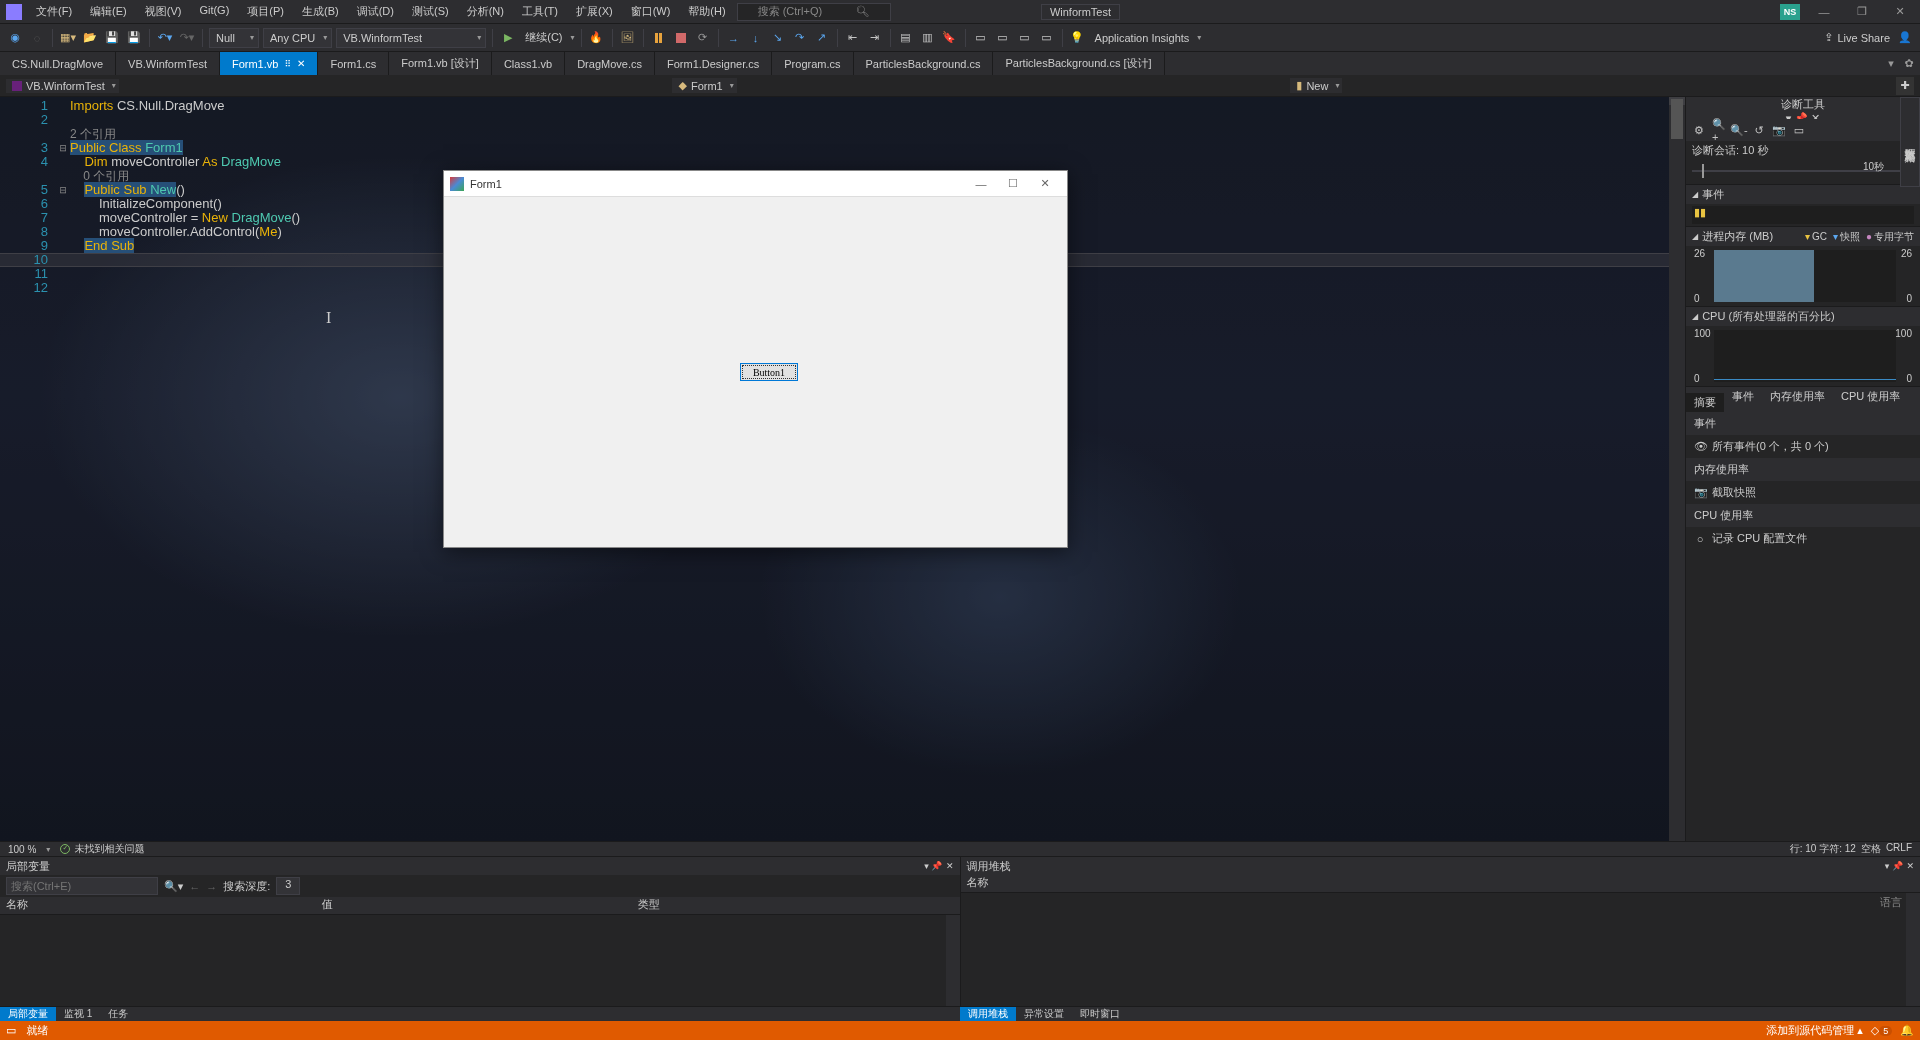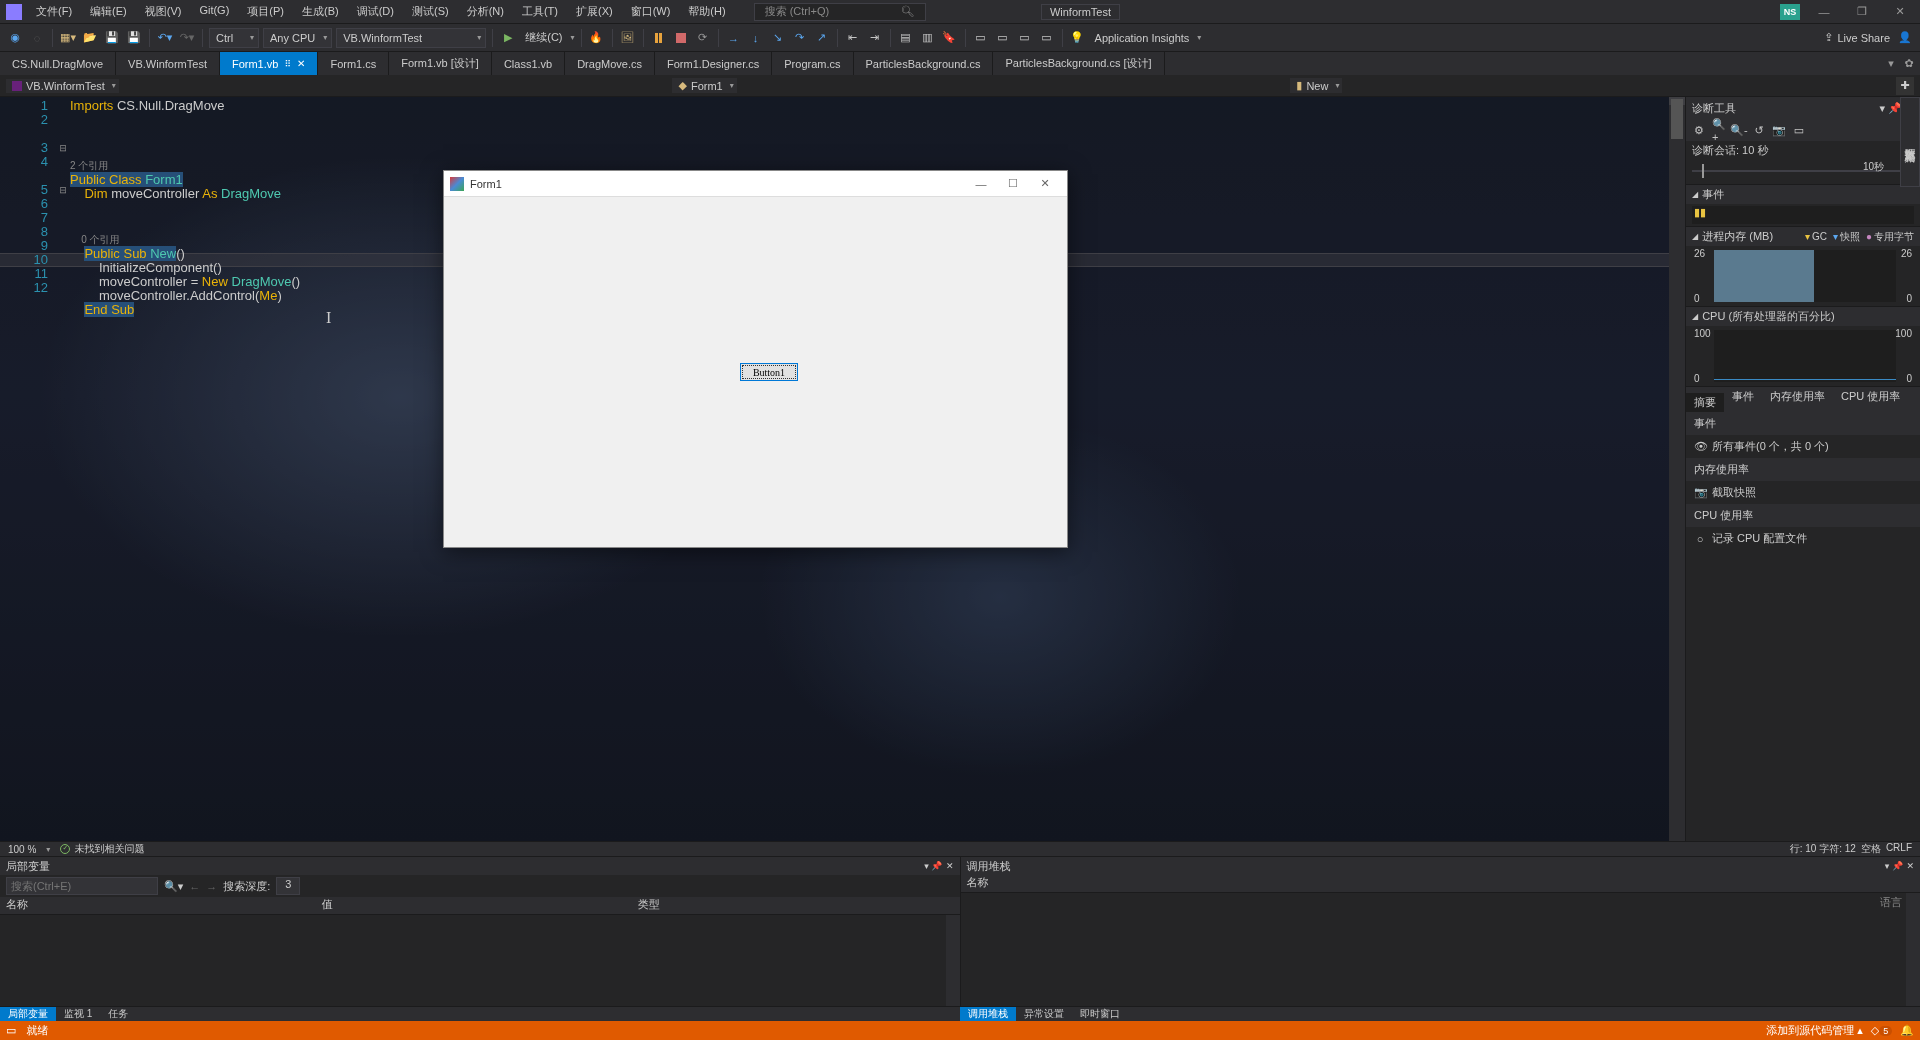--- a/index.html
+++ b/index.html
@@ -3,21 +3,21 @@
 <meta charset="utf-8">
 <style>
 * { margin:0; padding:0; box-sizing:border-box; font-family:"Segoe UI","Microsoft YaHei",sans-serif; }
 body { width:1920px; height:1040px; background:#2d2d30; color:#ccc; font-size:11px; overflow:hidden; position:relative; }
 
 
 .titlebar { height:24px; background:#2d2d30; display:flex; align-items:center; padding:0 6px; border-bottom:1px solid #1b1b1c; }
 .vs-logo { width:16px; height:16px; background:#8a7cff; margin-right:6px; }
 .menu { display:flex; gap:2px; }
 .menu-item { padding:2px 8px; color:#ccc; cursor:pointer; }
-.title-search { margin-left:20px; width:172px; height:18px; background:#252526; border:1px solid #3f3f46; color:#888; padding:0 10px; display:flex; align-items:center; justify-content:space-between; }
+.title-search { margin-left:3px; width:154px; height:18px; background:#252526; border:1px solid #3f3f46; color:#888; padding:0 20px; display:flex; align-items:center; justify-content:space-between; }
 .title-right { margin-left:auto; display:flex; align-items:center; gap:10px; }
 .title-badge { border:1px solid #3f3f46; padding:1px 8px; color:#ccc; }
 .ns-badge { background:#2aa18e; color:#fff; width:20px; height:16px; display:flex; align-items:center; justify-content:center; font-size:9px; font-weight:bold; }
 .win-btn { width:28px; height:20px; display:flex; align-items:center; justify-content:center; color:#999; }
 
 
 .toolbar { height:28px; background:#2d2d30; display:flex; align-items:center; padding:0 6px; gap:4px; border-bottom:1px solid #1b1b1c; }
 .tb-btn { width:18px; height:18px; display:flex; align-items:center; justify-content:center; color:#c5c5c5; }
 .tb-btn.blue { color:#5ba7f0; }
 .tb-sep { width:1px; height:18px; background:#3f3f46; margin:0 2px; }
@@ -62,37 +62,37 @@
 }
 .editor { position:relative; display:flex; font-family:Consolas,monospace; font-size:13px; line-height:14px; padding-top:2px;}
 .gutter { width:56px; text-align:right; color:#2b91af; padding-right:8px;}
 .gutter div{height:14px;}
 .fold { width:14px; color:#888; }
 .fold div{height:14px;text-align:center;font-size:9px;}
 .code { flex:1; }
 .code .ln{height:14px; white-space:pre;}
 .kw{color:#eab308;}
 .typ{color:#4ec9b0;}
-.ref{color:#888;font-size:10px;margin-top:32px;}
+.ref{color:#888;font-size:12px;}
 .sel{background:#264f78;}
 .hl-line{position:absolute;left:0;right:16px;height:14px;background:rgba(58,58,66,0.5);border:1px solid #3f3f46;border-left:none;border-right:none;}
 .editor-scroll{position:absolute;right:0;top:0;bottom:0;width:16px;background:#2d2d30;}
 .editor-scroll .thumb{position:absolute;left:2px;right:2px;top:2px;height:40px;background:#555;}
 .editor-scroll .split{position:absolute;top:0;left:0;right:0;height:8px;background:#3e3e42;}
 
 
 .ed-status { height:15px; background:#2d2d30; display:flex; align-items:center; padding:0 8px; color:#ccc; font-size:10px; gap:10px; border-top:1px solid #1b1b1c;}
 .ed-status .right{margin-left:auto;display:flex;gap:5px;}
 .no-issues{display:flex;align-items:center;gap:4px;}
 .no-issues .dot{width:10px;height:10px;border:1.5px solid #7bb662;border-radius:50%;position:relative;}
 .no-issues .dot::after{content:"✓";color:#7bb662;font-size:7px;position:absolute;left:1px;top:-1px;}
 
 
 .diag { width:235px; background:#252526; border-left:1px solid #1b1b1c; display:flex; flex-direction:column; font-size:11px;}
-.diag-title{height:22px;background:#2d2d30;display:flex;align-items:center;padding:0 6px;color:#ccc;justify-content:space-between;}
+.diag-title{height:22px;background:#2d2d30;display:flex;align-items:center;padding:0 6px;color:#ccc;justify-content:space-between;flex-direction:column;}
 .diag-title .btns{display:flex;gap:3px;}
 .diag-tb{height:22px;display:flex;align-items:center;gap:6px;padding:0 6px;background:#2d2d30;}
 .diag-tb .db{width:14px;height:14px;color:#c5c5c5;display:flex;align-items:center;justify-content:center;}
 .diag-sess{padding:2px 6px;color:#ccc;}
 .timeline{height:24px;position:relative;margin:0 6px;}
 .timeline .track{position:absolute;left:0;right:0;top:10px;height:2px;background:#3f3f46;}
 .timeline .mark{position:absolute;top:4px;width:2px;height:14px;background:#999;}
 .diag-sec{border-top:1px solid #1b1b1c;}
 .diag-sec-h{padding:2px 6px;display:flex;align-items:center;gap:4px;color:#ccc;background:#2d2d30;}
 .diag-sec-h .tri{font-size:8px;}
@@ -191,21 +191,21 @@
   <div class="tb-btn" style="color:#666">◌</div>
   <div class="tb-sep"></div>
   <div class="tb-btn" style="color:#d7ba7d">▦▾</div>
   <div class="tb-btn" style="color:#d7ba7d">📂</div>
   <div class="tb-btn blue">💾</div>
   <div class="tb-btn blue">💾</div>
   <div class="tb-sep"></div>
   <div class="tb-btn blue">↶▾</div>
   <div class="tb-btn" style="color:#666">↷▾</div>
   <div class="tb-sep"></div>
-  <div class="tb-drop">Ctrl</div>
+  <div class="tb-drop">Null</div>
   <div class="tb-drop">Any CPU</div>
   <div class="tb-drop" style="min-width:150px">VB.WinformTest</div>
   <div class="tb-sep"></div>
   <div class="tb-btn tb-play">▶</div>
   <div class="tb-text">继续(C)</div>
   <span style="color:#999;font-size:8px">▾</span>
   <div class="tb-sep"></div>
   <div class="tb-btn" style="color:#d44">🔥</div>
   <div class="tb-sep"></div>
   <div class="tb-btn" style="color:#d7ba7d">🖼</div>

